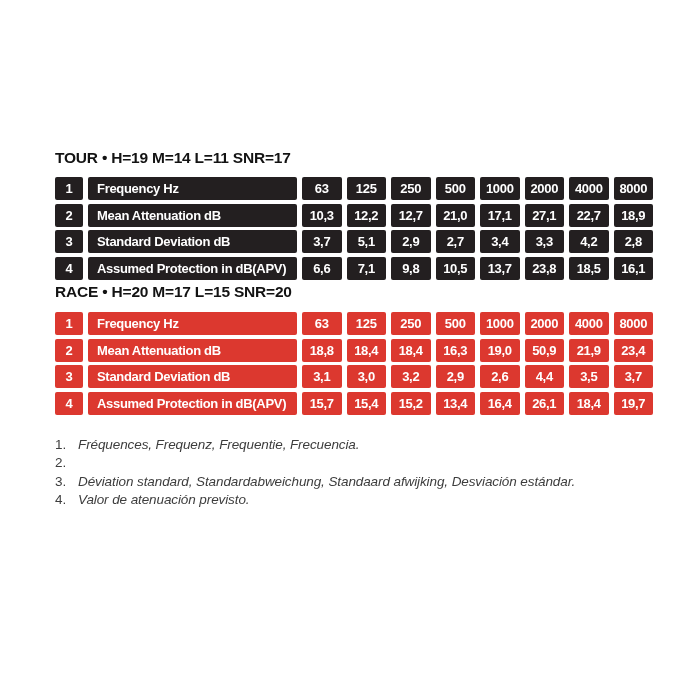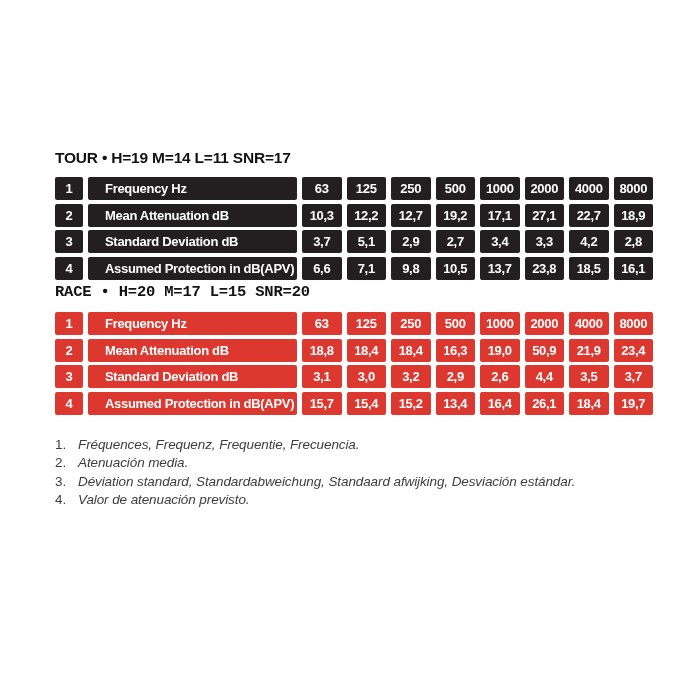--- a/index.html
+++ b/index.html
@@ -15,21 +15,21 @@
     position: absolute;
     left: 55px;
     margin: 0;
     font-size: 15.5px;
     font-weight: 700;
     color: #131313;
     letter-spacing: -0.2px;
     white-space: nowrap;
   }
   #tour-heading { top: 149px; }
-  #race-heading { top: 283px; font-family: Liberation Mono, monospace; }
+  #race-heading { top: 283px; }
   .dtable {
     position: absolute;
     left: 55px;
     width: 598px;
     display: flex;
     flex-direction: column;
     gap: 3.5px;
   }
   #table-tour { top: 177px; }
   #table-race { top: 312px; }
@@ -41,21 +41,21 @@
     font-size: 13px;
     letter-spacing: -0.3px;
     display: flex;
     align-items: center;
     border-radius: 2px;
     white-space: nowrap;
     overflow: hidden;
     box-sizing: border-box;
   }
   .cell.num { flex: 0 0 28px; justify-content: center; }
-  .cell.label { flex: 0 0 209px; padding-left: 17px; text-align: right; }
+  .cell.label { flex: 0 0 209px; padding-left: 9px; text-align: right; }
   .cell.val { flex: 1 1 0; justify-content: center; }
   #footnotes {
     position: absolute;
     left: 55px;
     top: 436px;
     width: 598px;
     display: flex;
     flex-direction: column;
   }
   .fn {
@@ -85,21 +85,21 @@
         <div class="cell val">2000</div>
         <div class="cell val">4000</div>
         <div class="cell val">8000</div>
       </div>
       <div class="trow">
         <div class="cell num">2</div>
         <div class="cell label">Mean Attenuation dB</div>
         <div class="cell val">10,3</div>
         <div class="cell val">12,2</div>
         <div class="cell val">12,7</div>
-        <div class="cell val">19,2</div>
+        <div class="cell val">21,0</div>
         <div class="cell val">17,1</div>
         <div class="cell val">27,1</div>
         <div class="cell val">22,7</div>
         <div class="cell val">18,9</div>
       </div>
       <div class="trow">
         <div class="cell num">3</div>
         <div class="cell label">Standard Deviation dB</div>
         <div class="cell val">3,7</div>
         <div class="cell val">5,1</div>
@@ -179,21 +179,20 @@
   <div id="footnotes">
       <div class="fn">
         <div class="fn-num">1.</div>
         <div class="fn-body">
           <div>Fréquences, Frequenz, Frequentie, Frecuencia.</div>
         </div>
       </div>
       <div class="fn">
         <div class="fn-num">2.</div>
         <div class="fn-body">
-          <div>Atenuación media.</div>
         </div>
       </div>
       <div class="fn">
         <div class="fn-num">3.</div>
         <div class="fn-body">
           <div>Déviation standard, Standardabweichung, Standaard afwijking, Desviación estándar.</div>
         </div>
       </div>
       <div class="fn">
         <div class="fn-num">4.</div>

